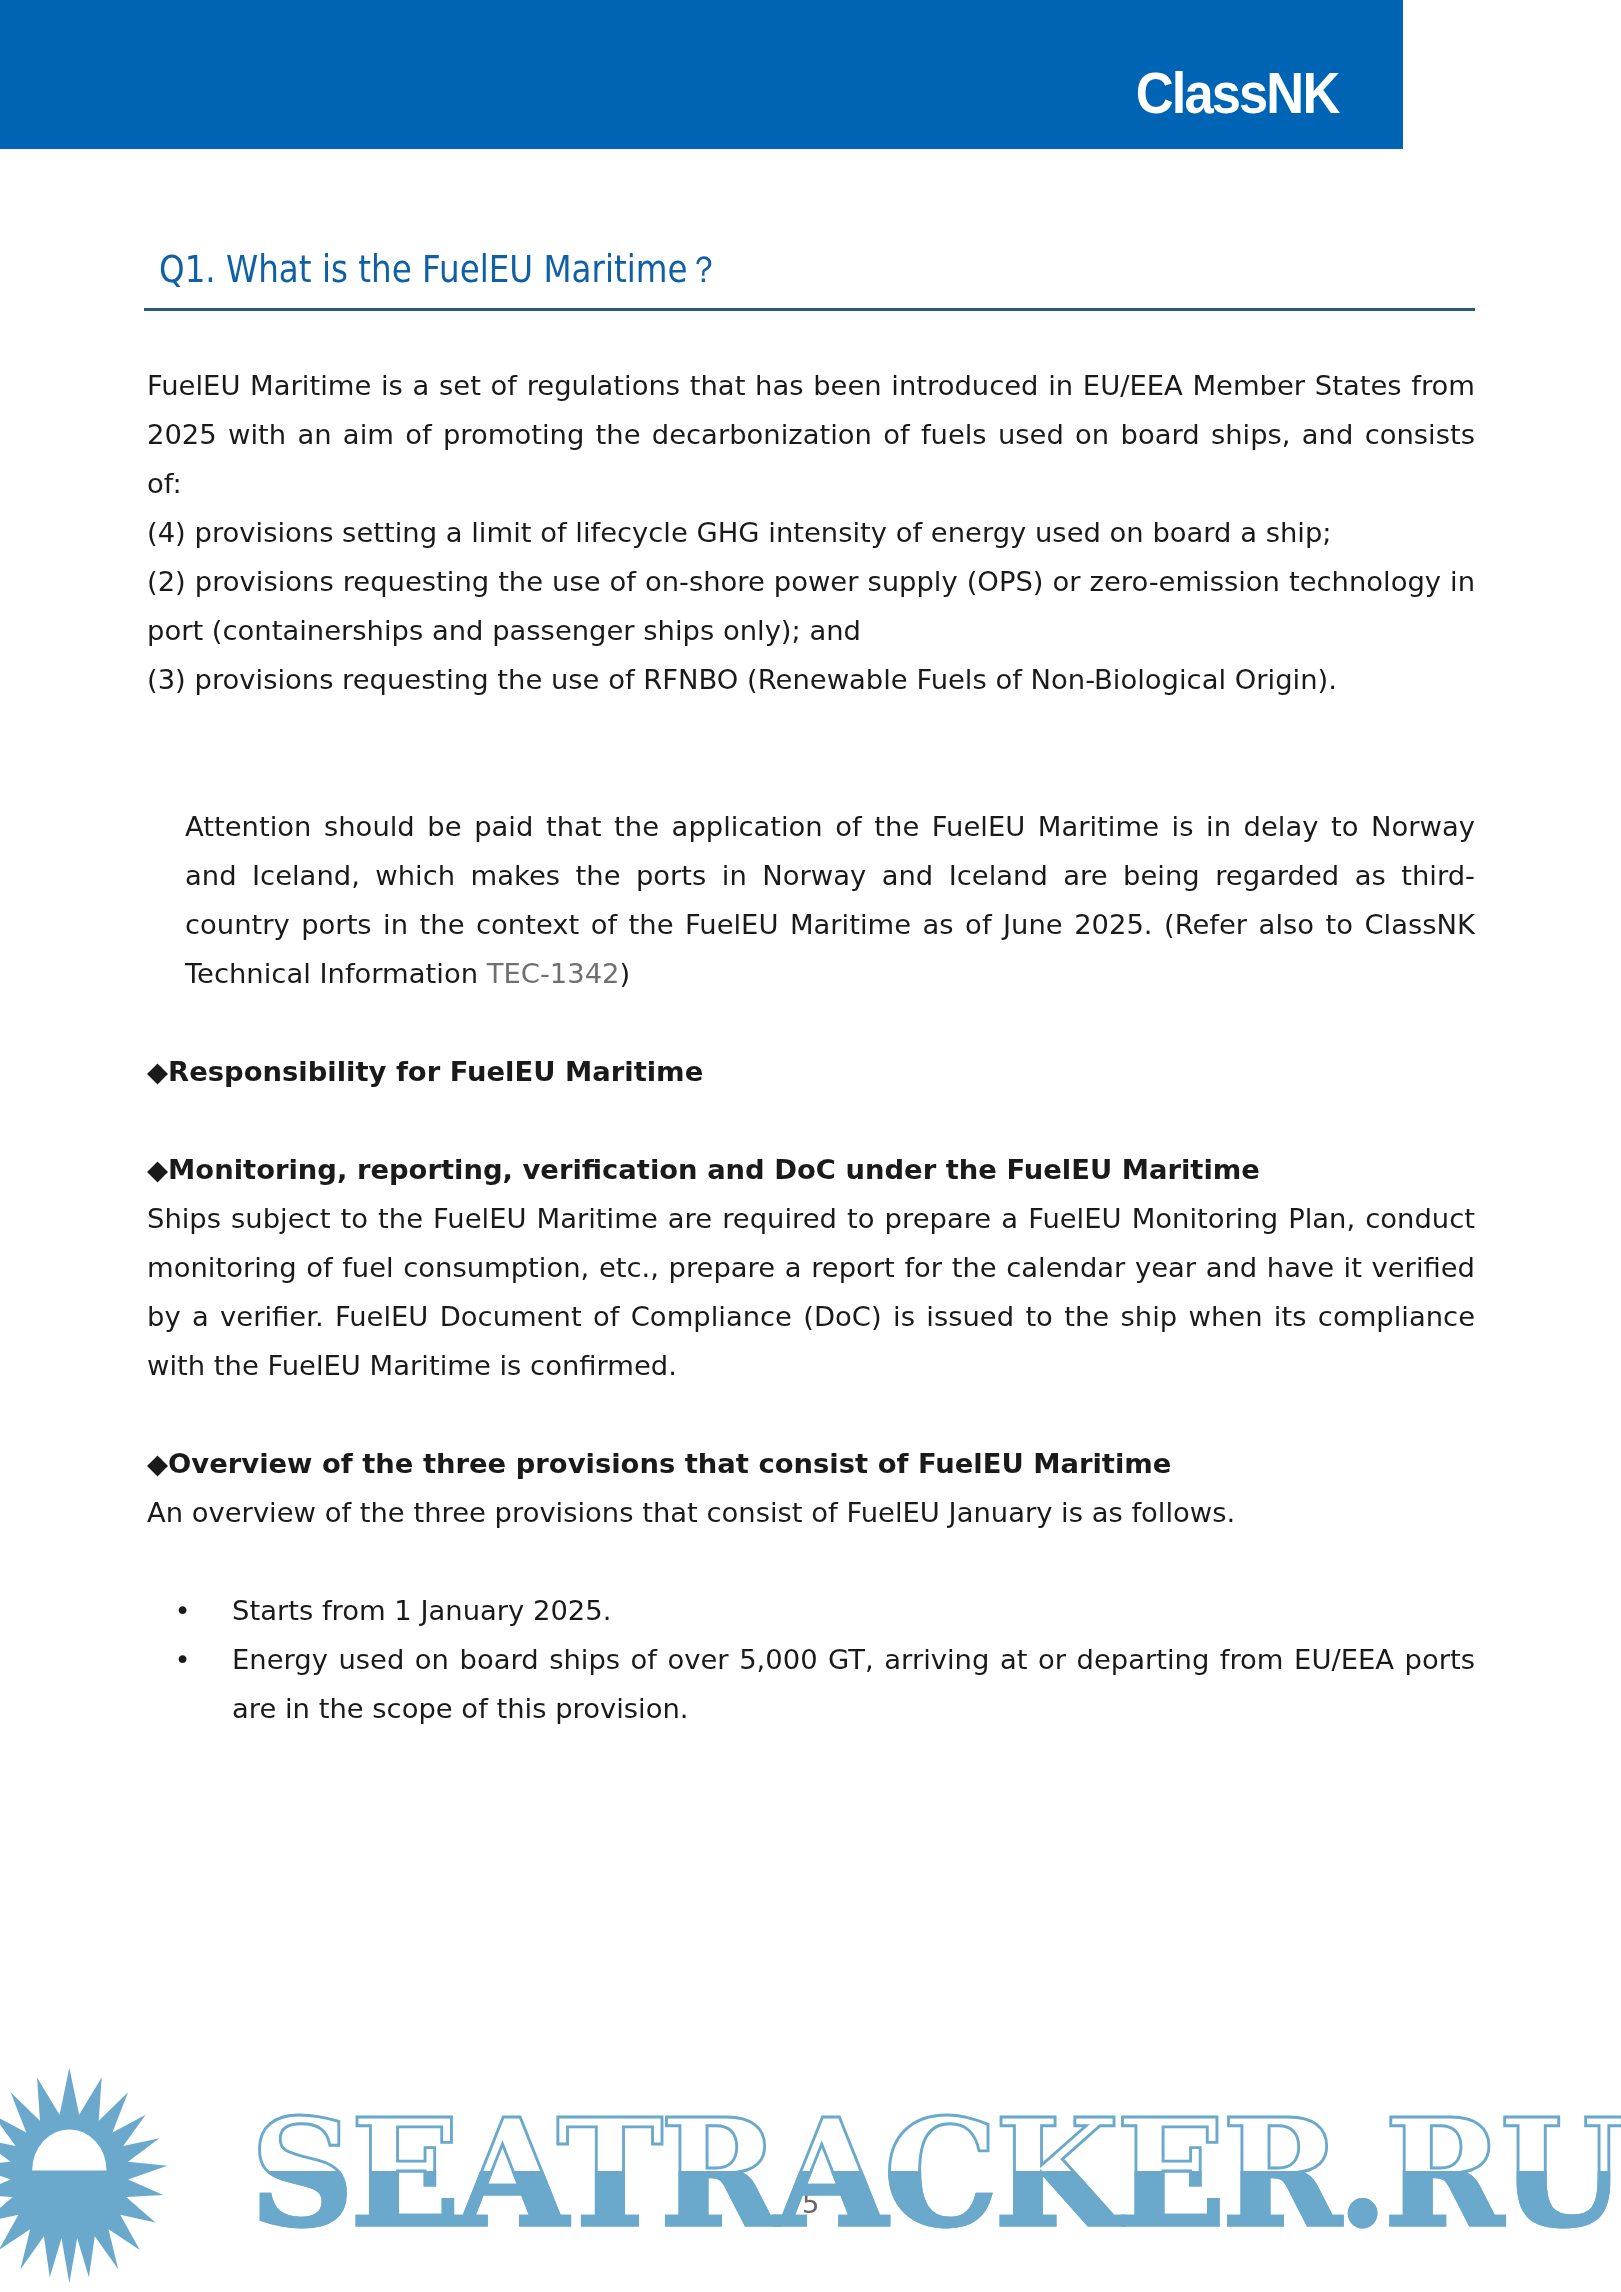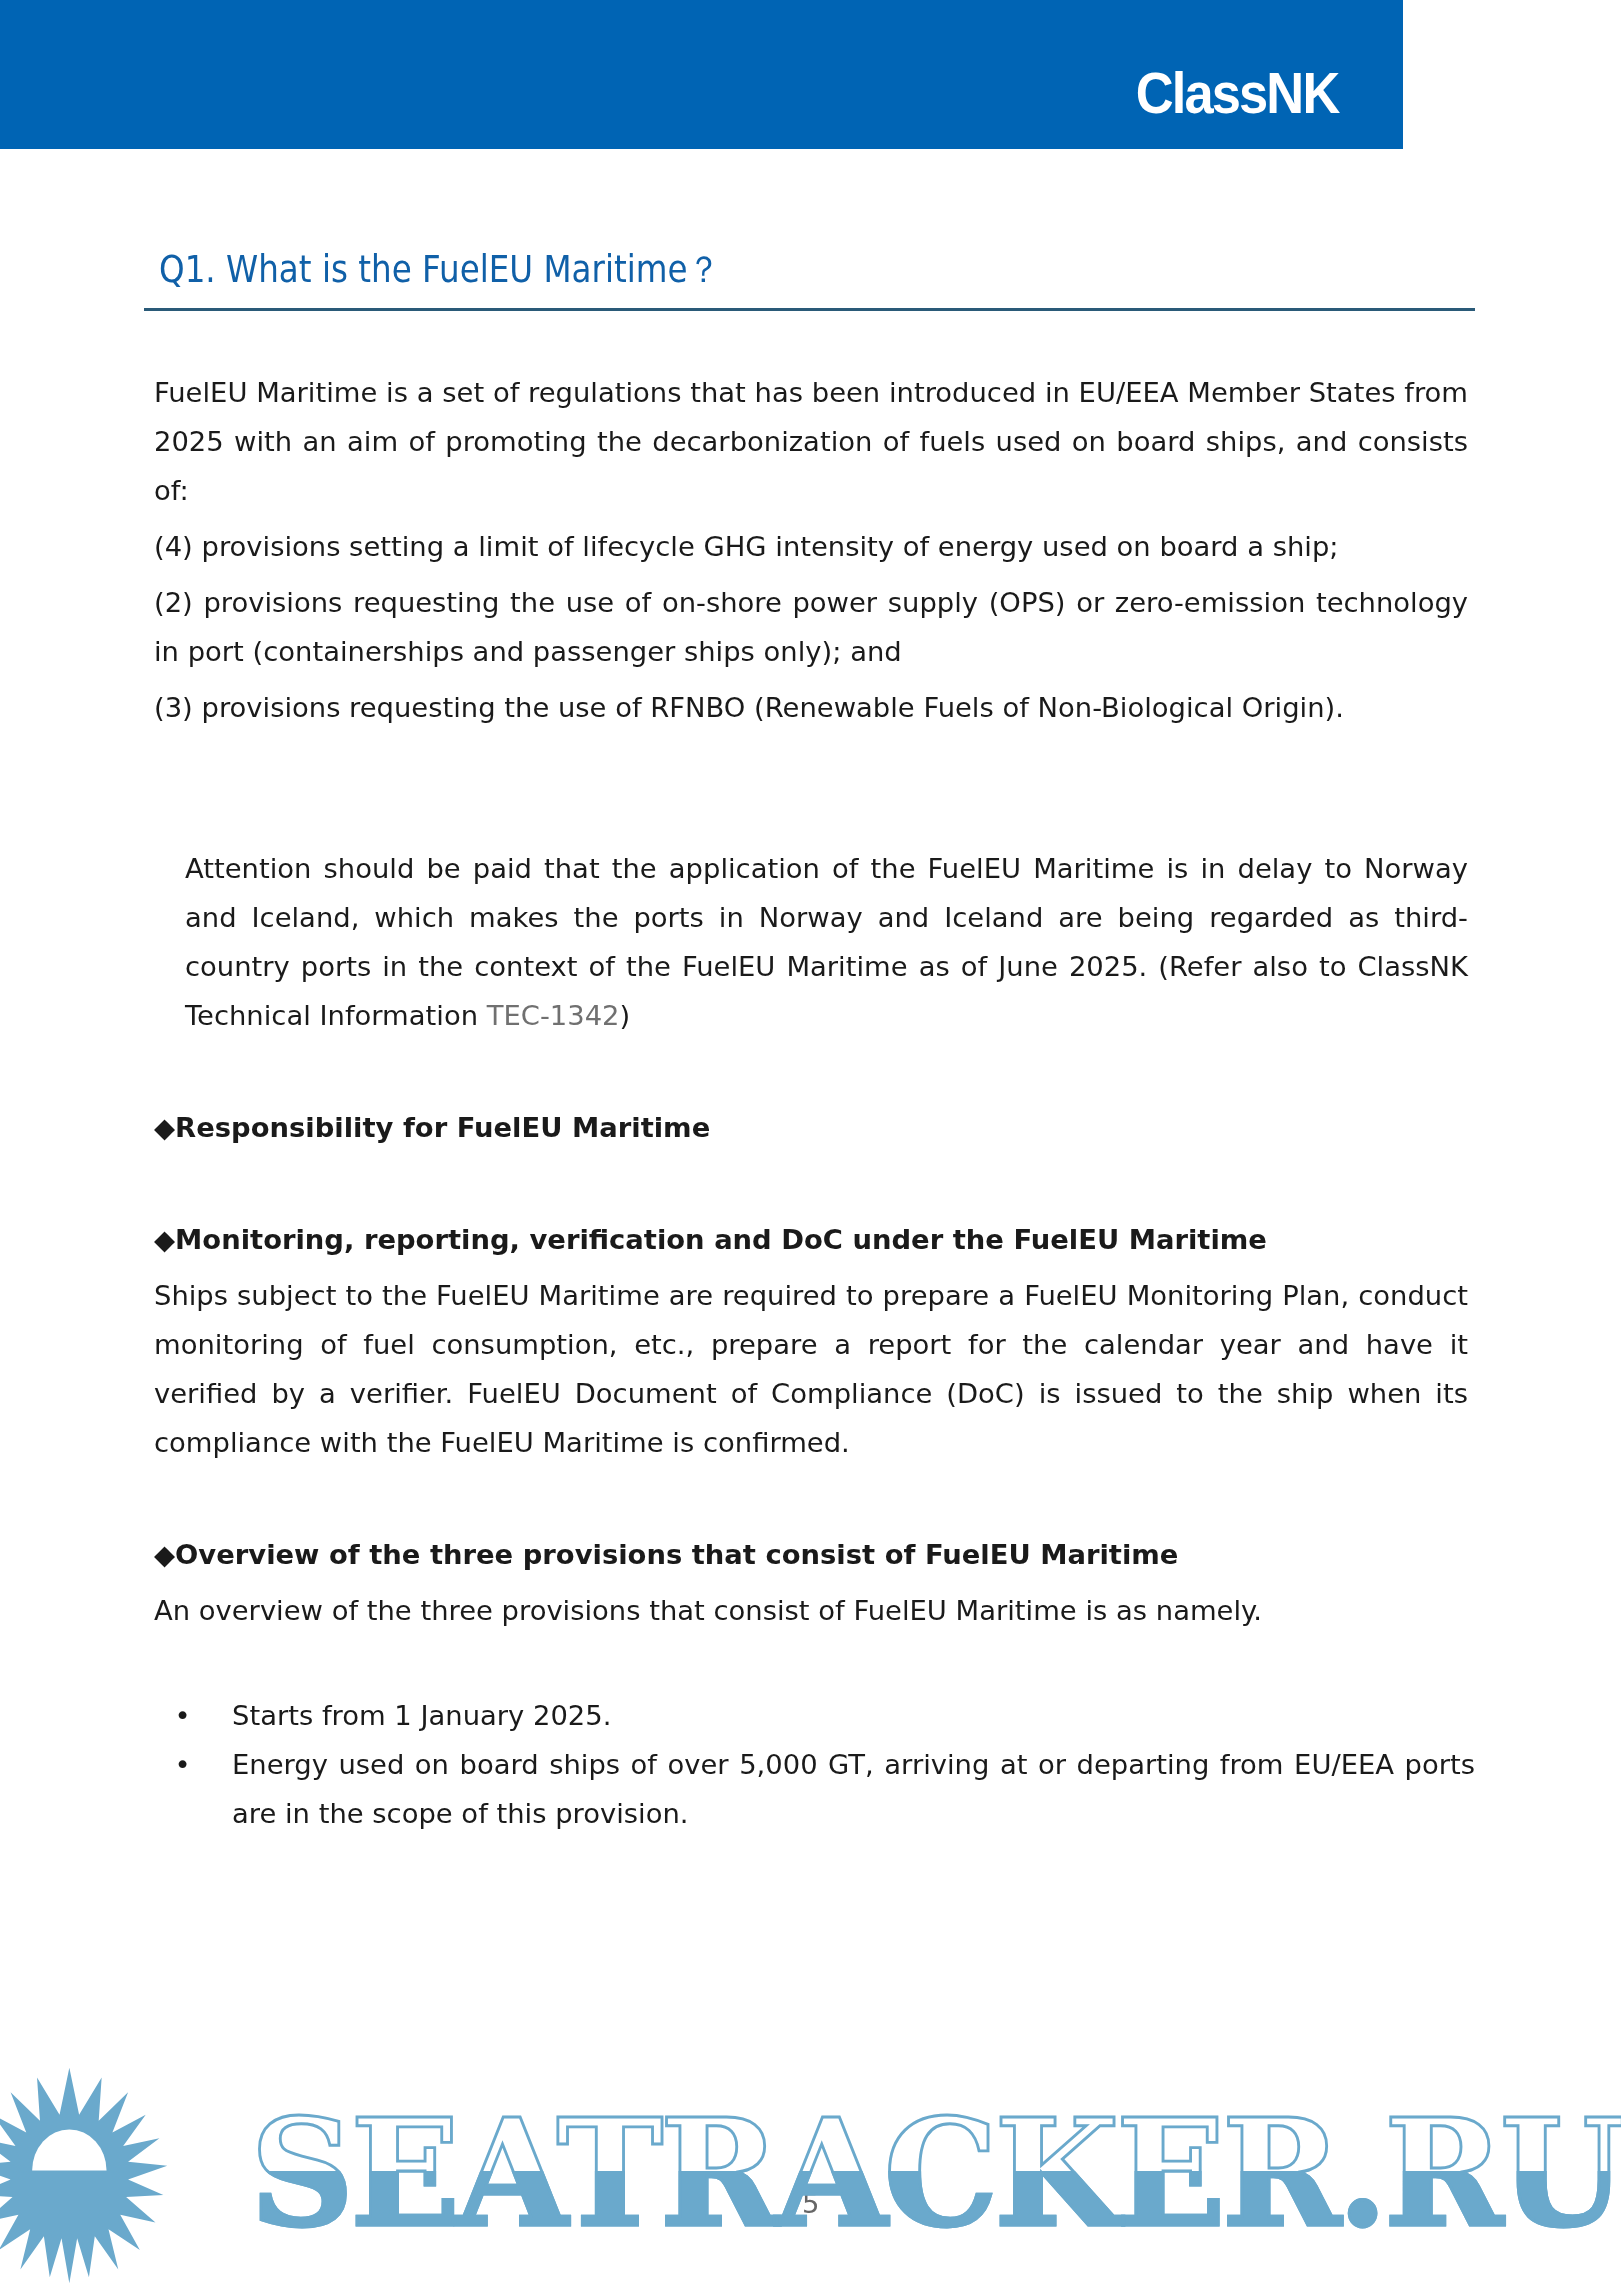--- a/index.html
+++ b/index.html
@@ -5,21 +5,21 @@
   html, body { margin:0; padding:0; background:#ffffff; }
   body { width:1621px; height:2293px; position:relative; overflow:hidden;
          font-family:"DejaVu Sans","Liberation Sans",sans-serif; color:#1a1a1a; }
   .header { position:absolute; left:0; top:0; width:1403px; height:149px; background:#0064b4; }
   .logo { position:absolute; right:65px; top:65px; color:#ffffff; font-family:"Liberation Sans",sans-serif;
           font-weight:bold; font-size:57px; letter-spacing:-2px; line-height:1; transform:scaleX(0.92); transform-origin:right; }
   .title { position:absolute; left:159px; top:251px; font-size:37px; color:#1060a8; line-height:1;
            font-family:"DejaVu Sans",sans-serif; transform:scaleX(0.88); transform-origin:left; white-space:nowrap; }
   .title-rule { position:absolute; left:144px; top:308px; width:1331px; height:2.9px; background:#2a5a78; }
   .content { position:absolute; left:147px; top:361px; width:1328px; font-size:27.4px; line-height:49px; }
-  .content p { margin:7px; text-align:justify; }
+  .content p { margin:0; text-align:justify; }
   .gap { height:49px; }
   .heading { font-weight:bold; }
   .note { margin-left:38px !important; text-underline-offset:5.9px; }
   .link { color:#707070; }
   ul.bullets { list-style:none; margin:0; padding:0; }
   ul.bullets li { position:relative; padding-left:85px; text-align:justify; }
   ul.bullets li .dot { position:absolute; left:27.4px; top:0; }
   .page-num { position:absolute; left:802px; top:2188px; font-size:27.4px; color:#666; z-index:1; }
   .watermark { position:absolute; left:0; top:2058px; width:1621px; height:234px; z-index:2; pointer-events:none; }
   .wm-text { position:absolute; left:250px; top:2100px; font-family:"DejaVu Serif",serif; font-weight:bold;
@@ -62,21 +62,21 @@
   <p class="heading">
     <span>◆</span><span>Monitoring, reporting, verification and DoC under the FuelEU Maritime</span>
   </p>
   <p><span>Ships subject to the FuelEU Maritime are required to prepare a FuelEU Monitoring Plan, conduct monitoring of fuel consumption, etc., prepare a report for the calendar year and have it verified by a verifier. FuelEU Document of Compliance (DoC) is issued to the ship when its compliance with the FuelEU Maritime is confirmed.</span></p>
 
   <div class="gap"></div>
 
   <p class="heading">
     <span>◆</span><span>Overview of the three provisions that consist of FuelEU Maritime</span>
   </p>
-  <p><span>An overview of the three provisions that consist of FuelEU Maritime is as namely.</span></p>
+  <p><span>An overview of the three provisions that consist of FuelEU January is as follows.</span></p>
 
   <div class="gap"></div>
 
   <ul class="bullets">
     <li>
       <span class="dot">•</span>
       <span>Starts from 1 January 2025.</span>
     </li>
     <li>
       <span class="dot">•</span>

